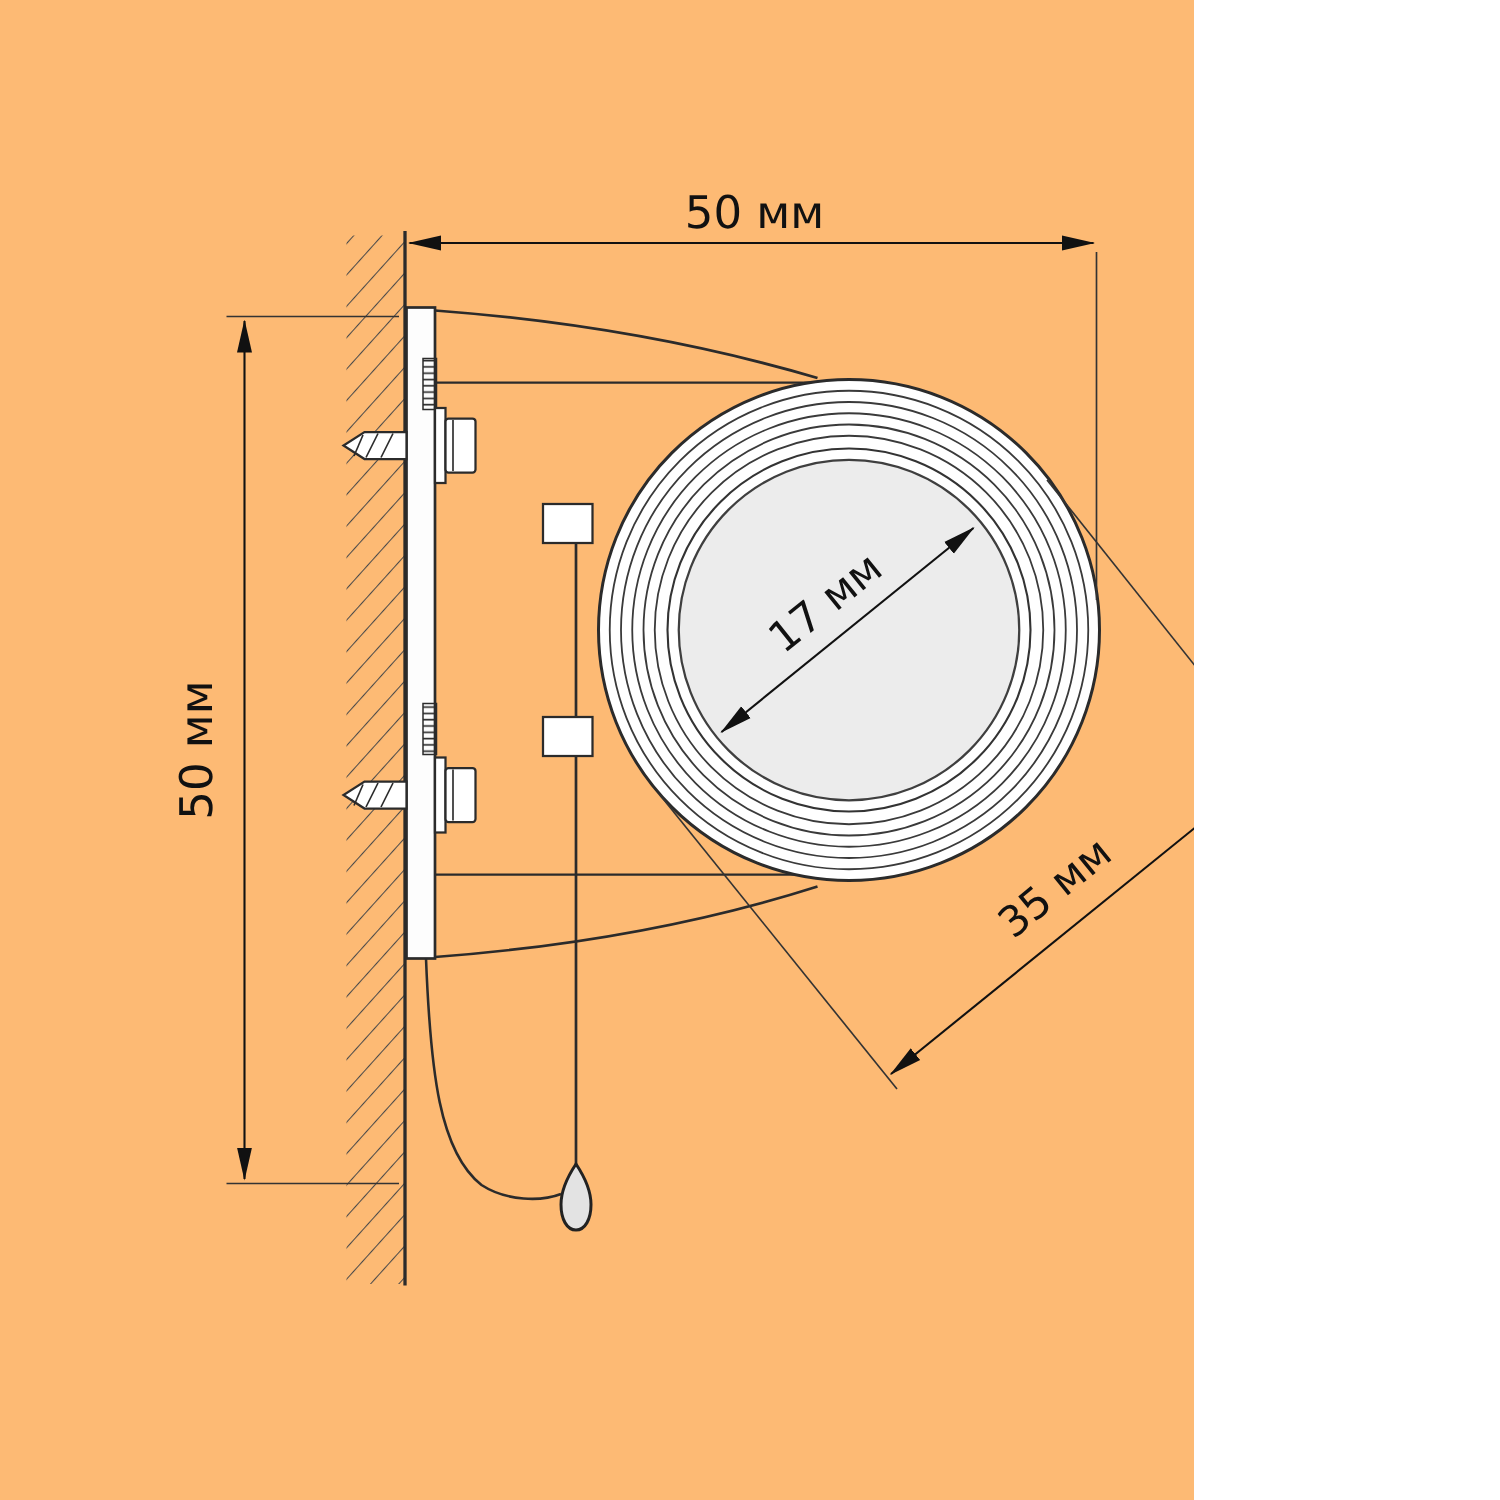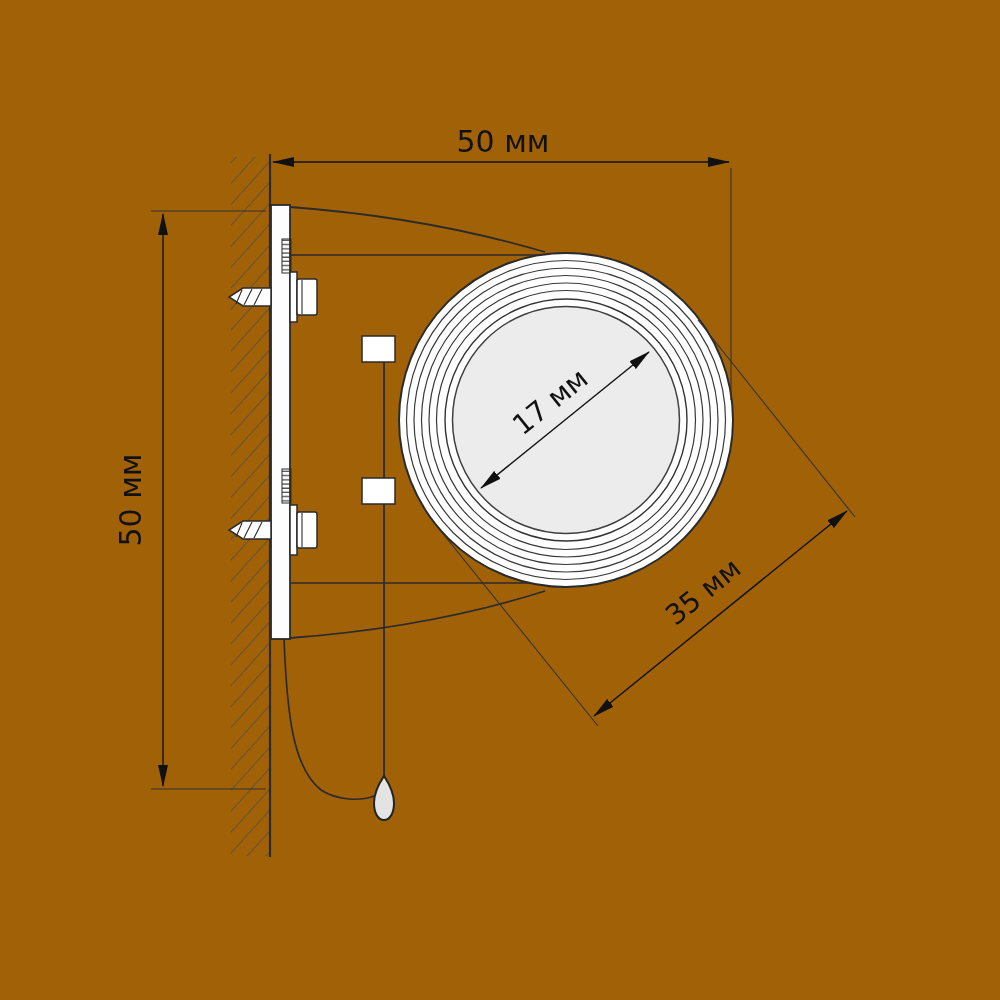--- a/index.html
+++ b/index.html
@@ -5,23 +5,23 @@
   html, body {
     margin: 0;
     padding: 0;
     background: #ffffff;
     width: 1000px;
     height: 1000px;
     font-family: "DejaVu Sans", "Liberation Sans", sans-serif;
   }
   .canvas {
     position: relative;
-    width: 1000px;
+    width: 796px;
     height: 1000px;
-    background: #a16207;
+    background: #fdba74;
     overflow: hidden;
   }
   svg text {
     font-family: "DejaVu Sans", "Liberation Sans", sans-serif;
     font-size: 30px;
     fill: #111111;
   }
   svg text.dim-small { font-size: 28px; }
 </style>
 </head>

